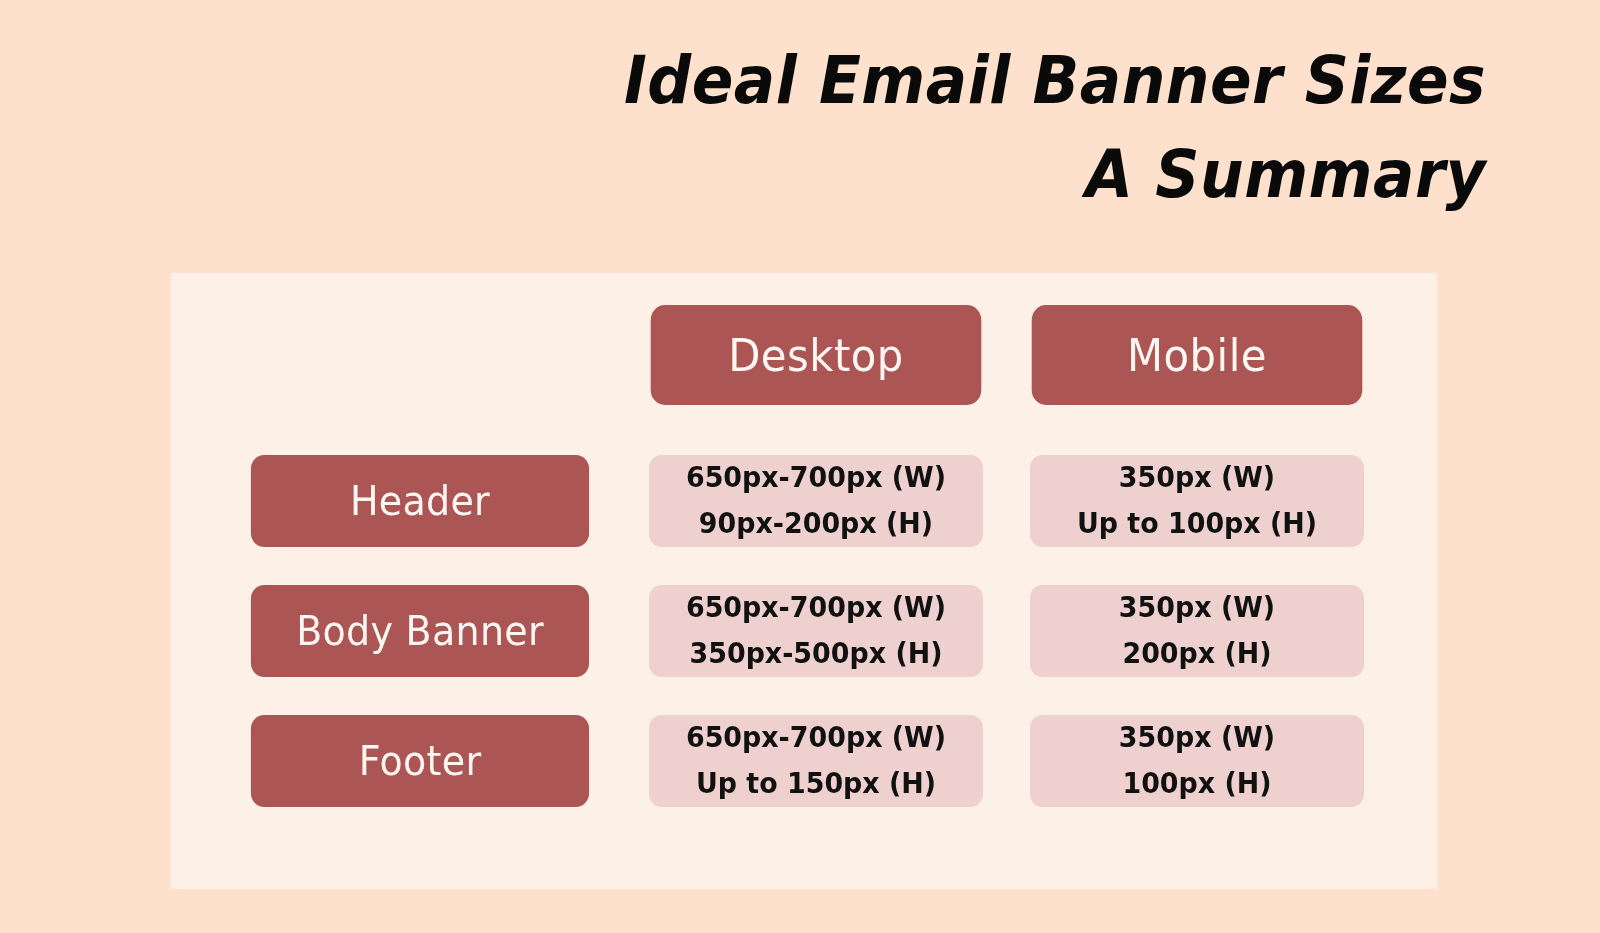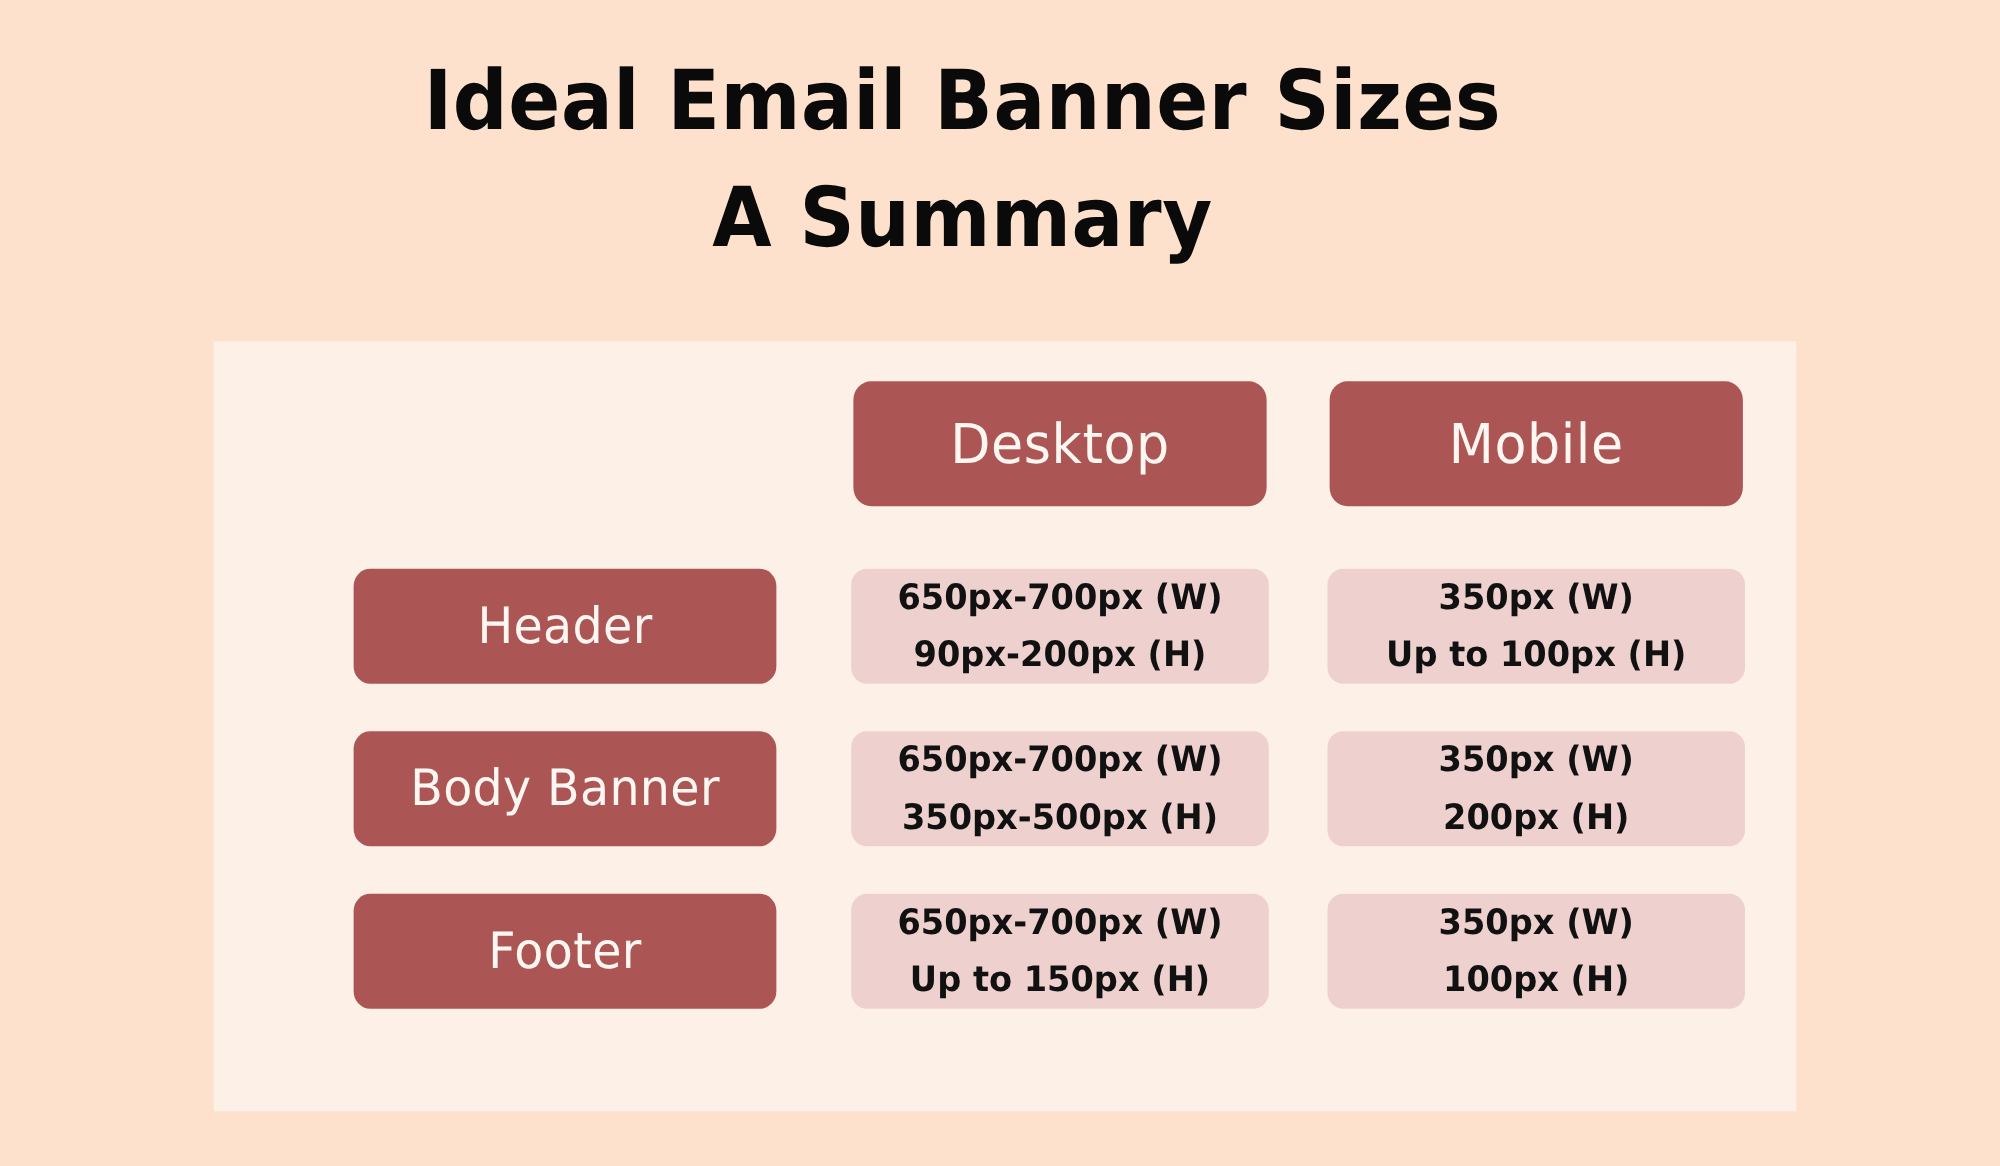--- a/index.html
+++ b/index.html
@@ -21,22 +21,23 @@
     height: 933px;
     background: #fde1cc;
   }
 
   
   .title-block {
     position: absolute;
     top: 34px;
     left: 0;
     width: 1540px;
-    text-align: center;
+    text-align: right;
     color: #0b0b0b;
+    font-style: italic;
   }
   .title-line {
     font-family: "DejaVu Sans", "Liberation Sans", sans-serif;
     font-size: 66px;
     font-weight: 700;
     letter-spacing: 0.5px;
     line-height: 94px;
     color: #0a0a0a;
     white-space: nowrap;
     transform: scaleX(0.93);
@@ -56,21 +57,20 @@
   .grid {
     position: absolute;
     left: 0;
     top: 0;
     width: 1266px;
     height: 488px;
     display: grid;
     grid-template-columns: 71px 356px 44px 348px 33px 348px 66px;
     grid-template-rows: 32px 100px 50px 92px 38px 92px 38px 92px 82px;
     box-sizing: border-box;
-    margin-left: 32px;
   }
 
   
   .col-head {
     background: #ab5555;
     border-radius: 15px;
     display: flex;
     align-items: center;
     justify-content: center;
     color: #fdf6f1;

